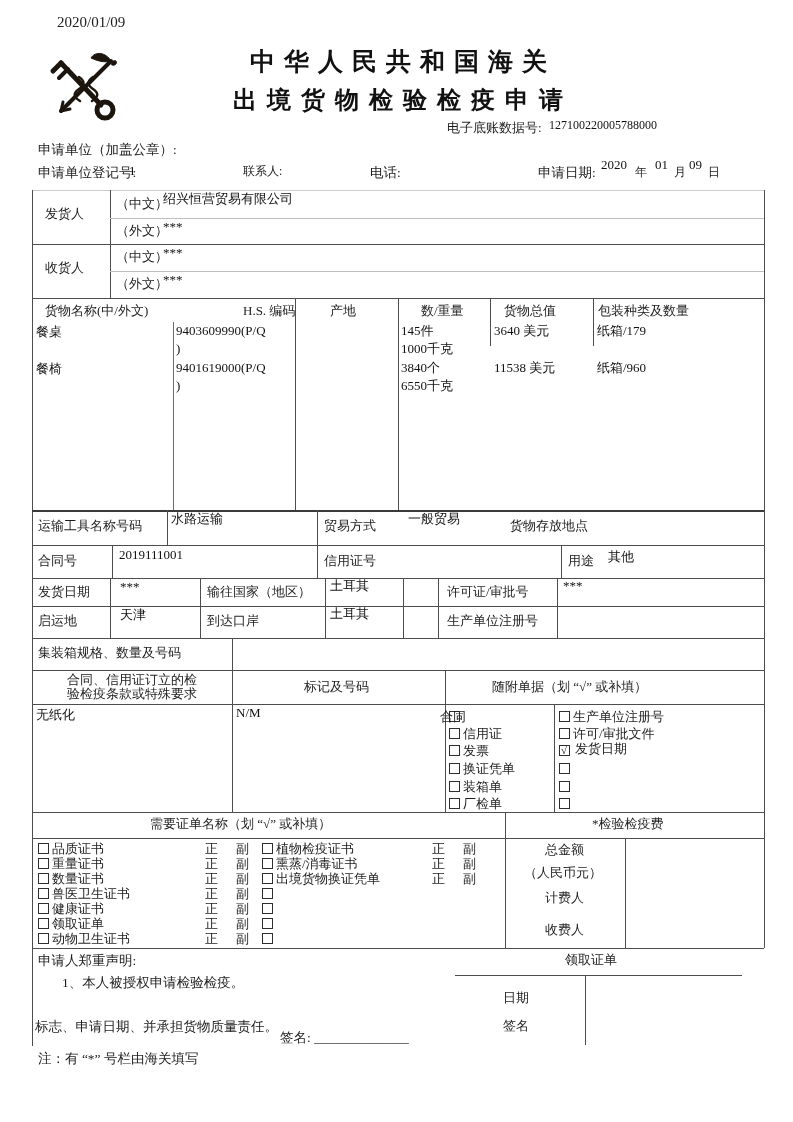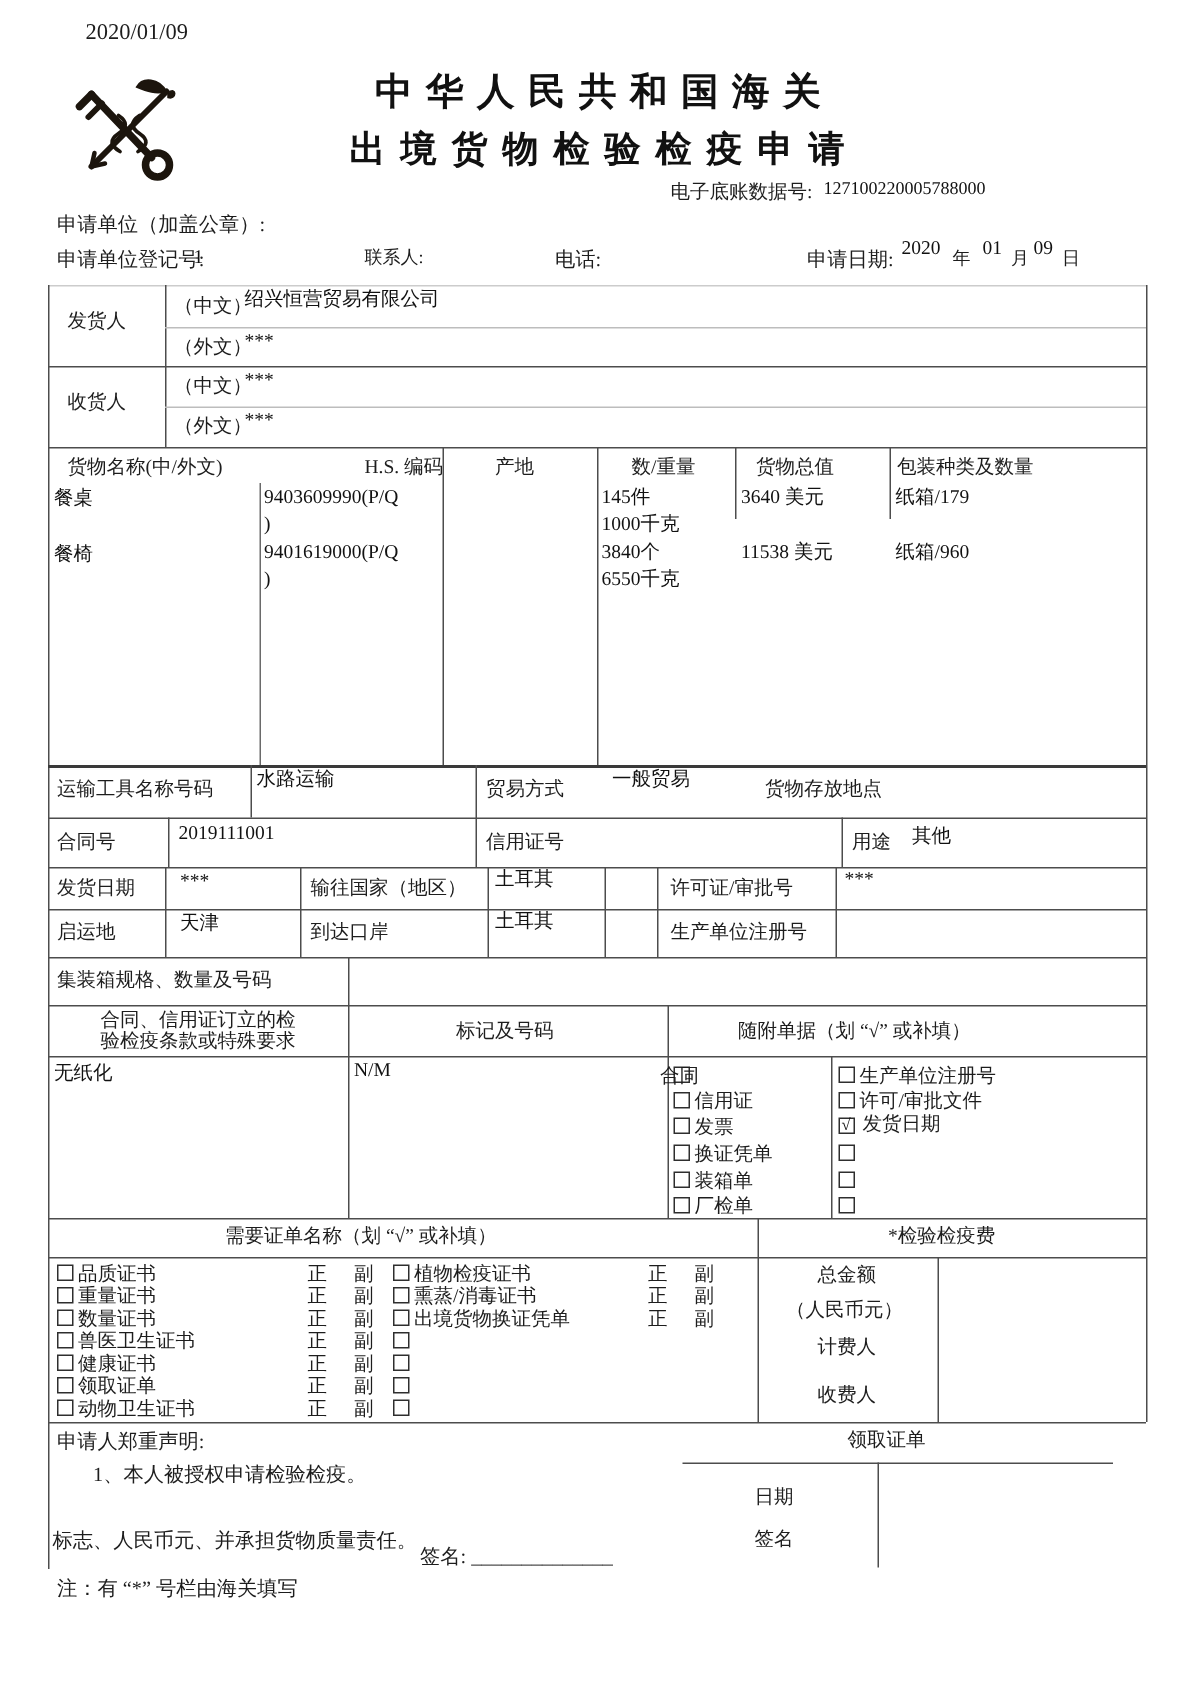--- a/index.html
+++ b/index.html
@@ -241,21 +241,21 @@
   <div class="cb" style="left:262px;top:933px;"></div>
 
   <span class="t" style="left:545px;top:843px;">总金额</span>
   <span class="t" style="left:524px;top:866px;">（人民币元）</span>
   <span class="t" style="left:545px;top:891px;">计费人</span>
   <span class="t" style="left:545px;top:923px;">收费人</span>
 
   <div class="hl" style="left:32px;top:948px;width:732px;"></div>
   <span class="t" style="left:38px;top:953px;font-size:13.5px;">申请人郑重声明:</span>
   <span class="t" style="left:62px;top:975px;font-size:13.5px;">1、本人被授权申请检验检疫。</span>
-  <span class="t" style="left:35px;top:1019px;font-size:13.5px;">标志、人民币元、并承担货物质量责任。</span>
+  <span class="t" style="left:35px;top:1019px;font-size:13.5px;">标志、申请日期、并承担货物质量责任。</span>
   <span class="t" style="left:280px;top:1030px;font-size:13.5px;">签名: ______________</span>
 
   <span class="t" style="left:565px;top:953px;">领取证单</span>
   <div class="hl" style="left:455px;top:975px;width:287px;"></div>
   <div class="vl" style="left:585px;top:975px;height:70px;"></div>
   <span class="t" style="left:503px;top:991px;">日期</span>
   <span class="t" style="left:503px;top:1019px;">签名</span>
 
   <span class="t" style="left:38px;top:1051px;font-size:13.5px;">注：有 “*” 号栏由海关填写</span>
 

